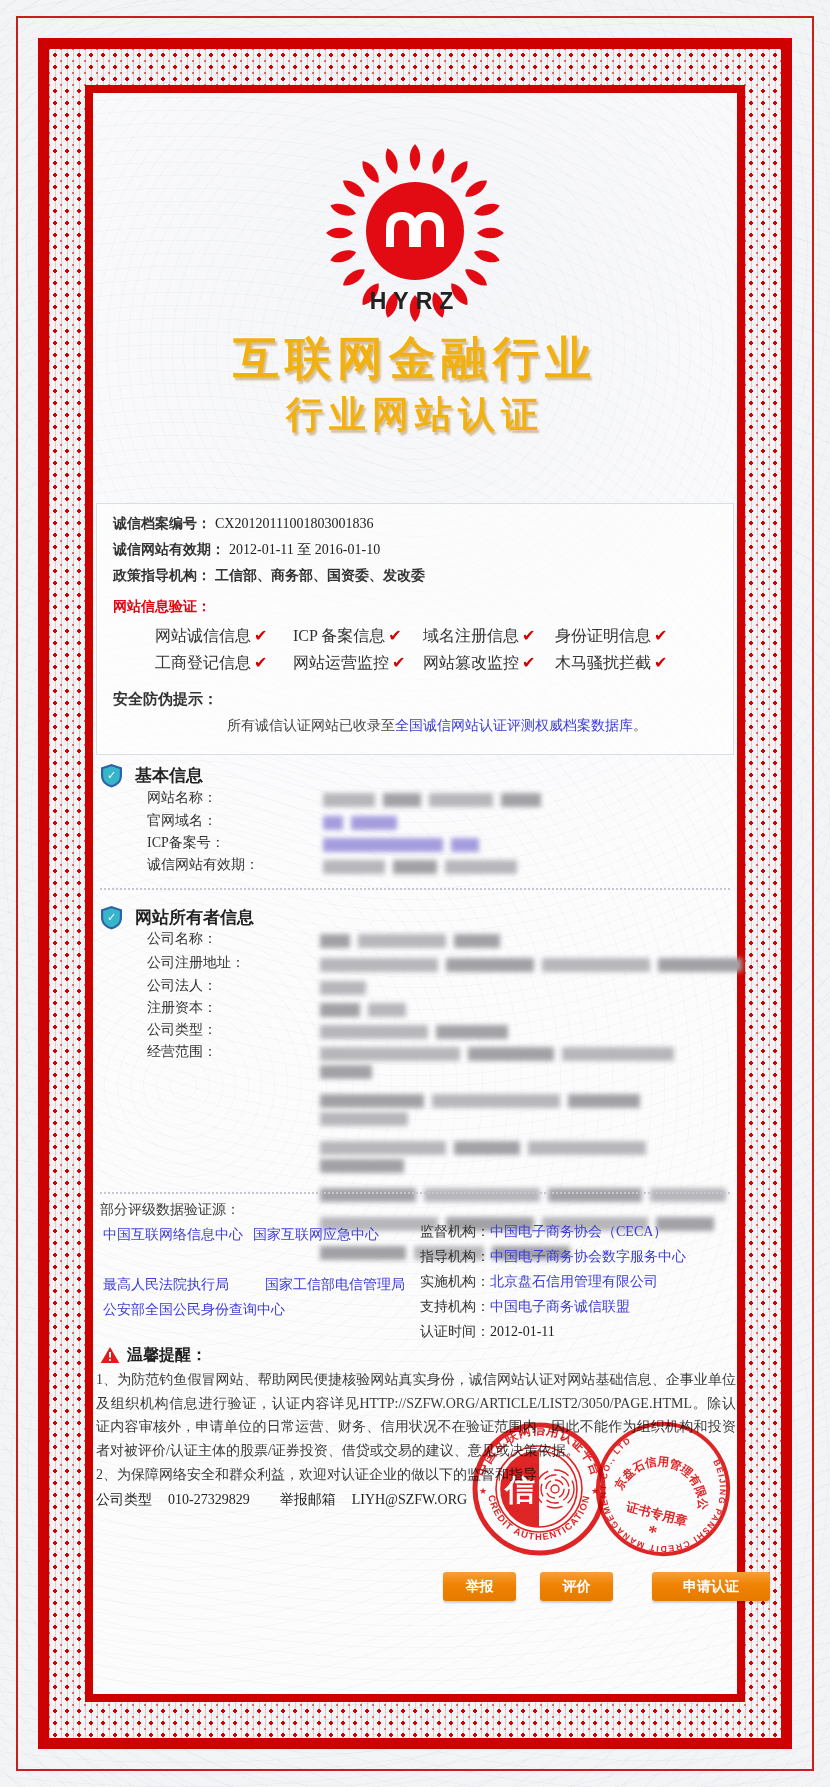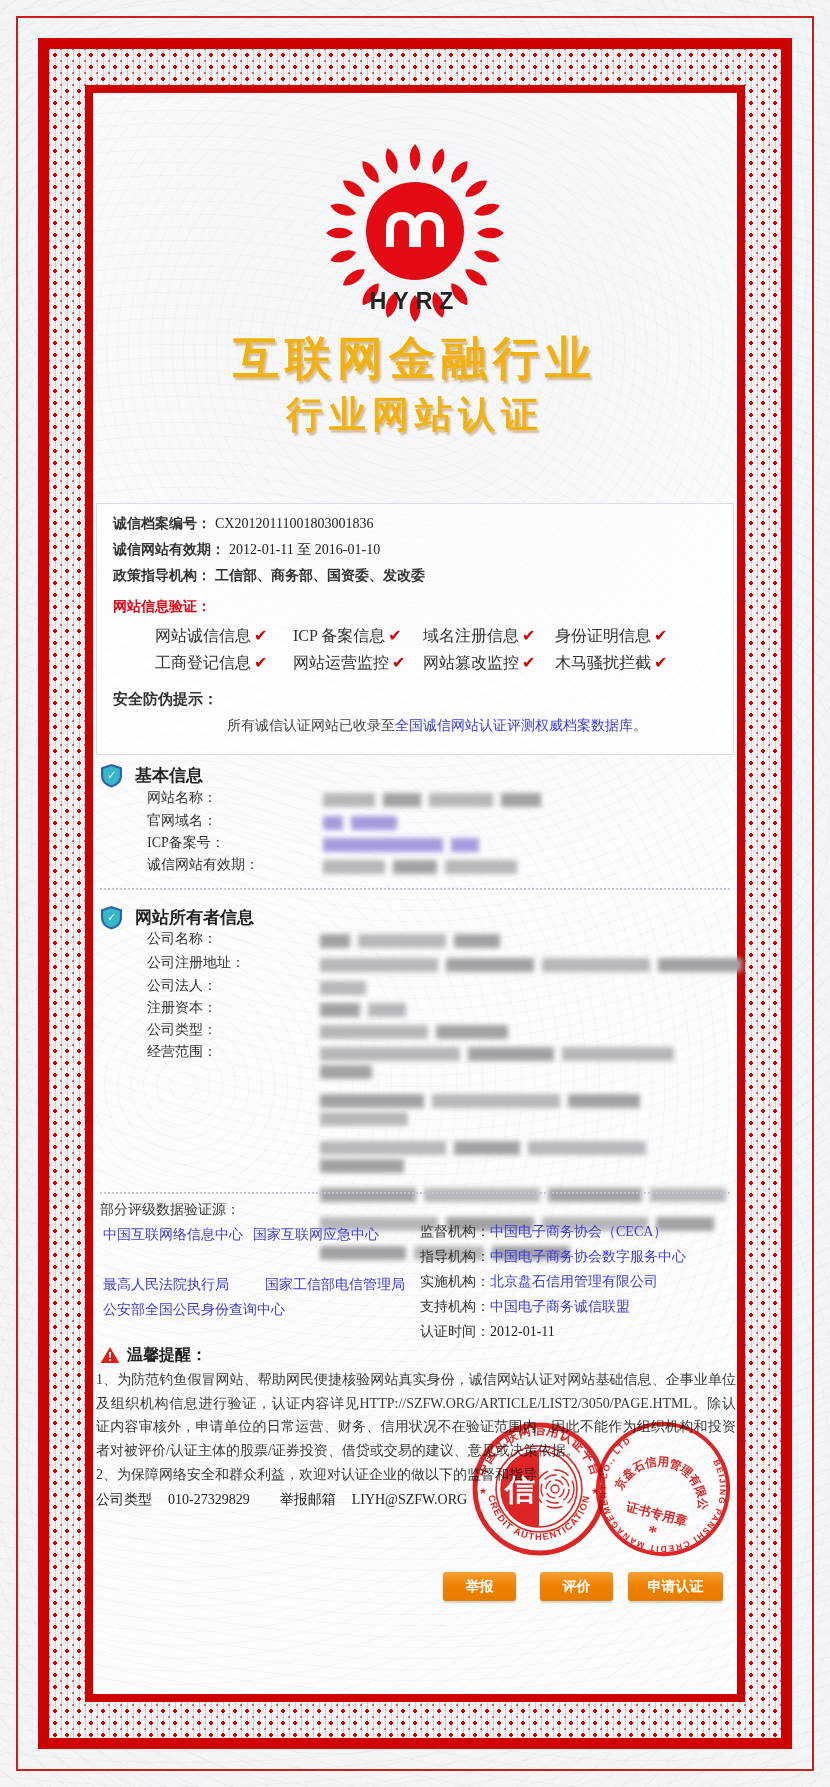--- a/index.html
+++ b/index.html
@@ -258,15 +258,15 @@
       <text font-size="11.5" fill="#e01414" font-weight="bold">
         <textPath href="#s2in" startOffset="50%" text-anchor="middle">北京盘石信用管理有限公司</textPath>
       </text>
       <text x="0" y="30" text-anchor="middle" font-size="12.5" font-weight="bold" fill="#e01414">证书专用章</text>
       <text x="0" y="50" text-anchor="middle" font-size="18" font-weight="bold" fill="#e01414">*</text>
     </g>
   </svg>
 
   <div class="btn" style="left:443px;width:73px">举报</div>
   <div class="btn" style="left:540px;width:73px">评价</div>
-  <div class="btn" style="left:628px;width:95px">申请认证</div>
+  <div class="btn" style="left:652px;width:118px">申请认证</div>
 
 </div>
 
 </body></html>

